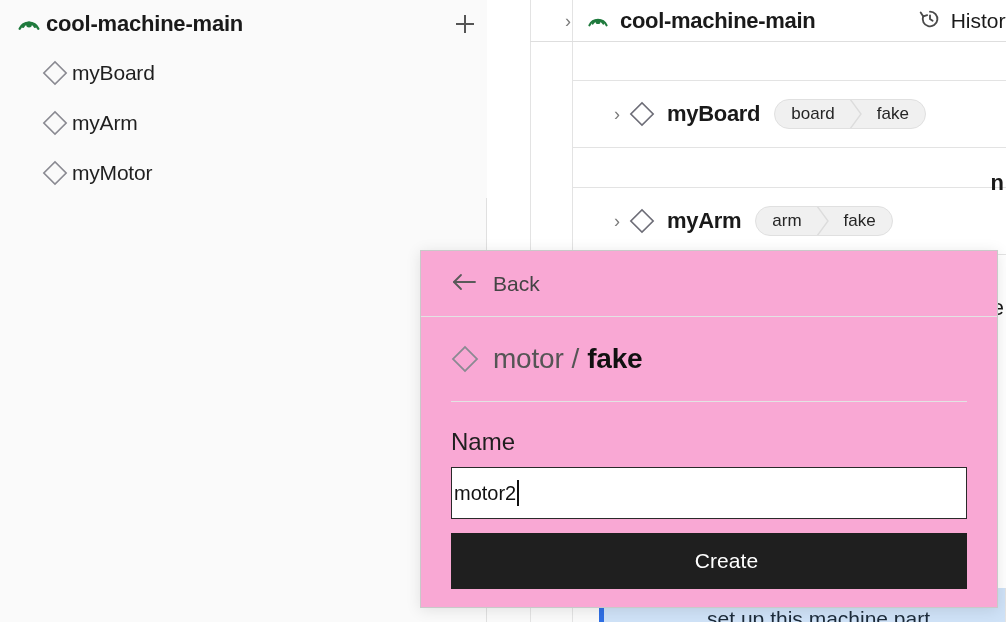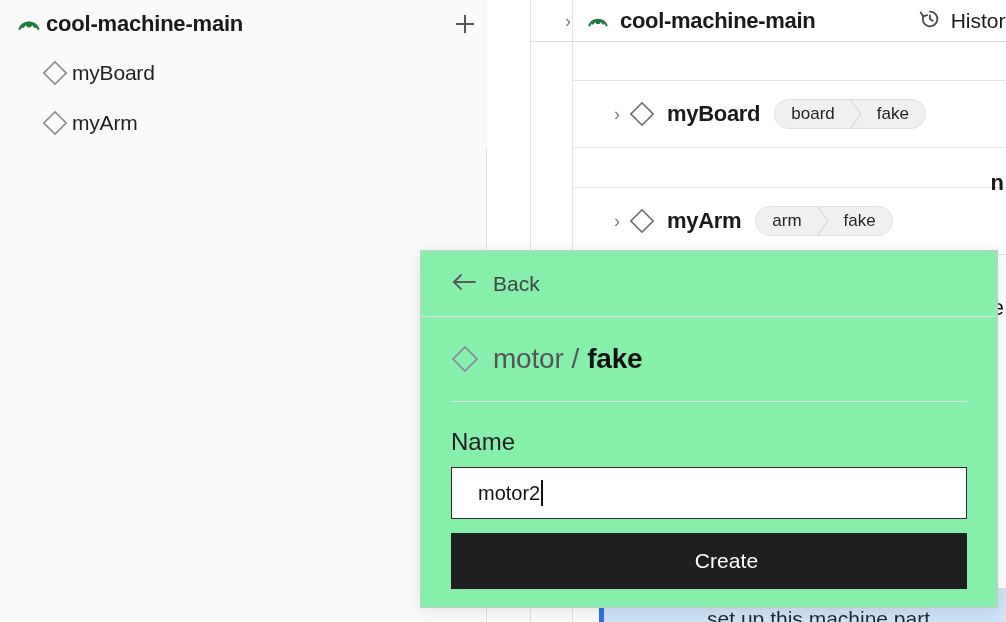--- a/index.html
+++ b/index.html
@@ -147,21 +147,21 @@
   }
   .right-letter2 {
     position: absolute; right: 2px; top: 295px;
     font-size: 22px; color: #1a1a1a;
   }
 
   
   .modal {
     position: absolute; left: 420px; top: 250px;
     width: 578px; height: 358px;
-    background: #86efac;
+    background: #f9a8d4;
     border: 1px solid #c9c9c9;
     box-shadow: 0 2px 14px rgba(0,0,0,0.10);
     z-index: 50;
     display: flex; flex-direction: column;
   }
   .modal-back {
     height: 66px; flex: 0 0 66px;
     border-bottom: 1px solid #e3e3e3;
     display: flex; align-items: center;
     padding-left: 30px; gap: 16px;
@@ -171,21 +171,21 @@
   .modal-subject {
     display: flex; align-items: center; gap: 14px;
     height: 84px; flex: 0 0 84px;
   }
   .subject-text { font-size: 28px; color: #555; letter-spacing: -0.2px; }
   .subject-text b { color: #111; font-weight: 700; }
   .modal-divider { height: 1px; background: #e3e3e3; }
   .field-label { font-size: 24px; color: #1f1f1f; margin-top: 26px; margin-bottom: 11px; }
   .text-input {
     height: 52px; border: 1px solid #2a2a2a; background: #fff;
-    display: flex; align-items: center; padding: 0 26px;
+    display: flex; align-items: center; padding: 0 2px;
     font-size: 20px; color: #111;
   }
   .caret {
     display: inline-block; width: 1.5px; height: 26px;
     background: #111; margin-left: 1px;
   }
   .create-btn {
     margin-top: 14px; height: 56px;
     background: #1f1f1f; color: #ffffff;
     display: flex; align-items: center; justify-content: center;
@@ -303,20 +303,28 @@
 
       <div class="tree-row child">
         <span class="tree-icon">
           <svg class="diamond" width="26" height="26" viewBox="0 0 26 26" aria-hidden="true">
             <rect x="5.1" y="5.1" width="15.8" height="15.8" transform="rotate(45 13 13)" fill="none" stroke="#8a8a92" stroke-width="1.6"></rect>
           </svg>
         </span>
         <span class="tree-label">myArm</span>
       </div>
 
+      <div class="tree-row child">
+        <span class="tree-icon">
+          <svg class="diamond" width="26" height="26" viewBox="0 0 26 26" aria-hidden="true">
+            <rect x="5.1" y="5.1" width="15.8" height="15.8" transform="rotate(45 13 13)" fill="none" stroke="#8a8a92" stroke-width="1.6"></rect>
+          </svg>
+        </span>
+        <span class="tree-label">myMotor</span>
+      </div>
 
 
     </div>
   </div>
 
   <div class="modal">
 
     <div class="modal-back">
       <span>
         <svg width="26" height="20" viewBox="0 0 26 20" aria-hidden="true">

